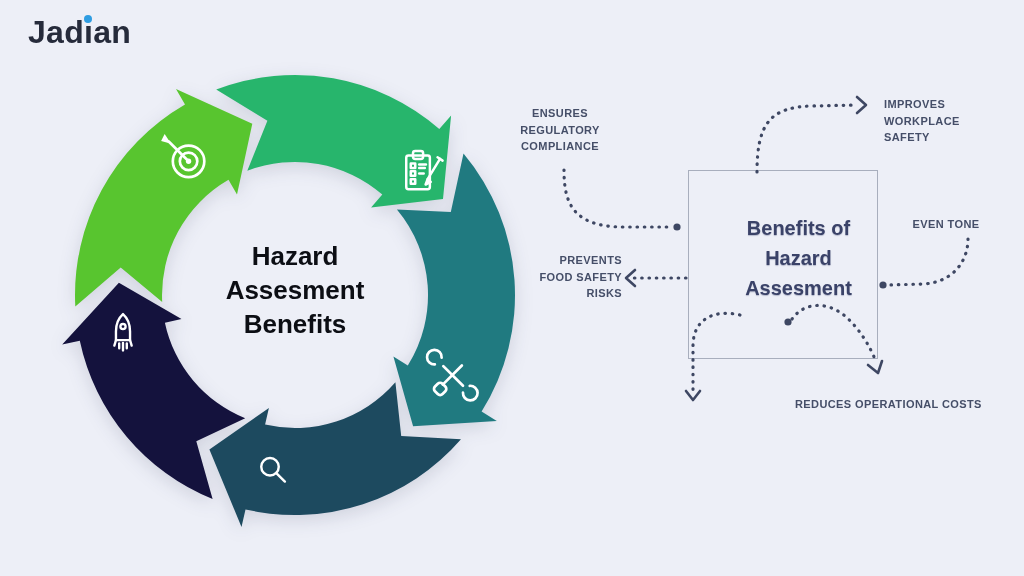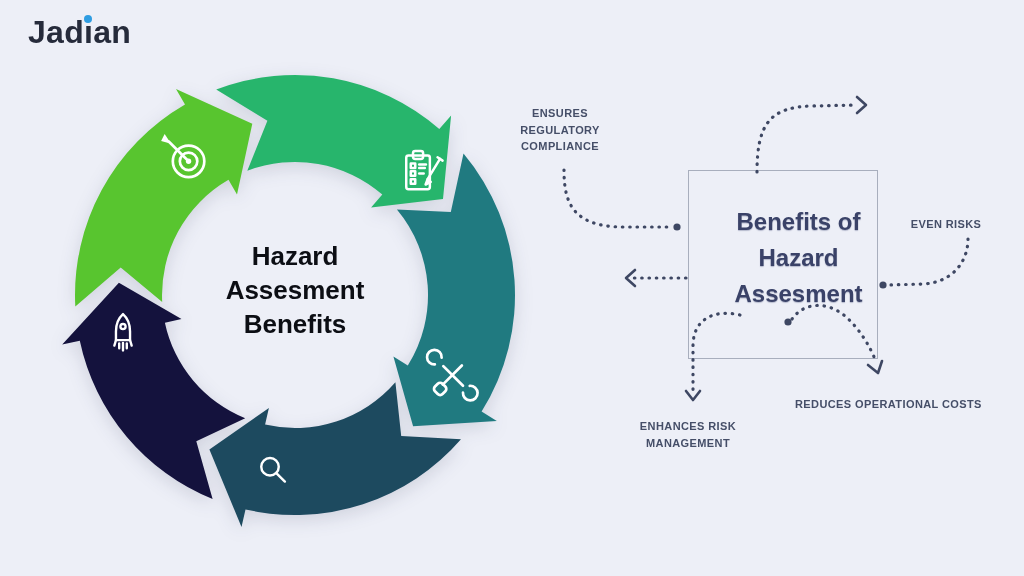--- a/index.html
+++ b/index.html
@@ -36,21 +36,21 @@
     color:var(--cycle-title-color);
   }
   
   .mm-box{
     position:absolute;left:688px;top:170px;width:188px;height:187px;
     border:1px solid #a8aebd;background:transparent;
     display:flex;align-items:center;justify-content:center;
   }
   .mm-box-title{
     text-align:center;white-space:pre-line;margin-top:-14px;
-    font-size:24px;line-height:1.5;font-weight:700;
+    font-size:20px;line-height:1.5;font-weight:700;
     color:var(--box-title-color);
     text-shadow:0 1px 1px rgba(80,90,130,.35);
     margin-left:31px;
   }
   .connectors{
     position:absolute;left:520px;top:60px;width:504px;height:420px;
     pointer-events:none;
   }
   .connectors .dotted{
     fill:none;stroke:var(--connector);stroke-width:3.2;
@@ -172,18 +172,22 @@
     <polyline class="chev" points="166,331 173,340 180,331"></polyline>
 
     <circle class="enddot" cx="268" cy="262" r="3.6"></circle>
     <path class="dotted" d="M 272 259 C 284 242 307 241 325 256 C 340 269 351 288 356 302"></path>
     <polyline class="chev" points="348,305 358,313 362,301"></polyline>
   </svg>
 
   <div class="mm-label lbl-ensures">ENSURES
 REGULATORY
 COMPLIANCE</div>
-  <div class="mm-label lbl-eventone">EVEN RISKS</div>
+  <div class="mm-label lbl-improves">IMPROVES
+WORKPLACE
+SAFETY</div>
+  <div class="mm-label lbl-eventone">EVEN TONE</div>
+  <div class="mm-label lbl-prevents">PREVENTS
+FOOD SAFETY
+RISKS</div>
   <div class="mm-label lbl-reduces">REDUCES OPERATIONAL COSTS</div>
-  <div class="mm-label lbl-enhances">ENHANCES RISK
-MANAGEMENT</div>
 
 </div>
 
 </body></html>

